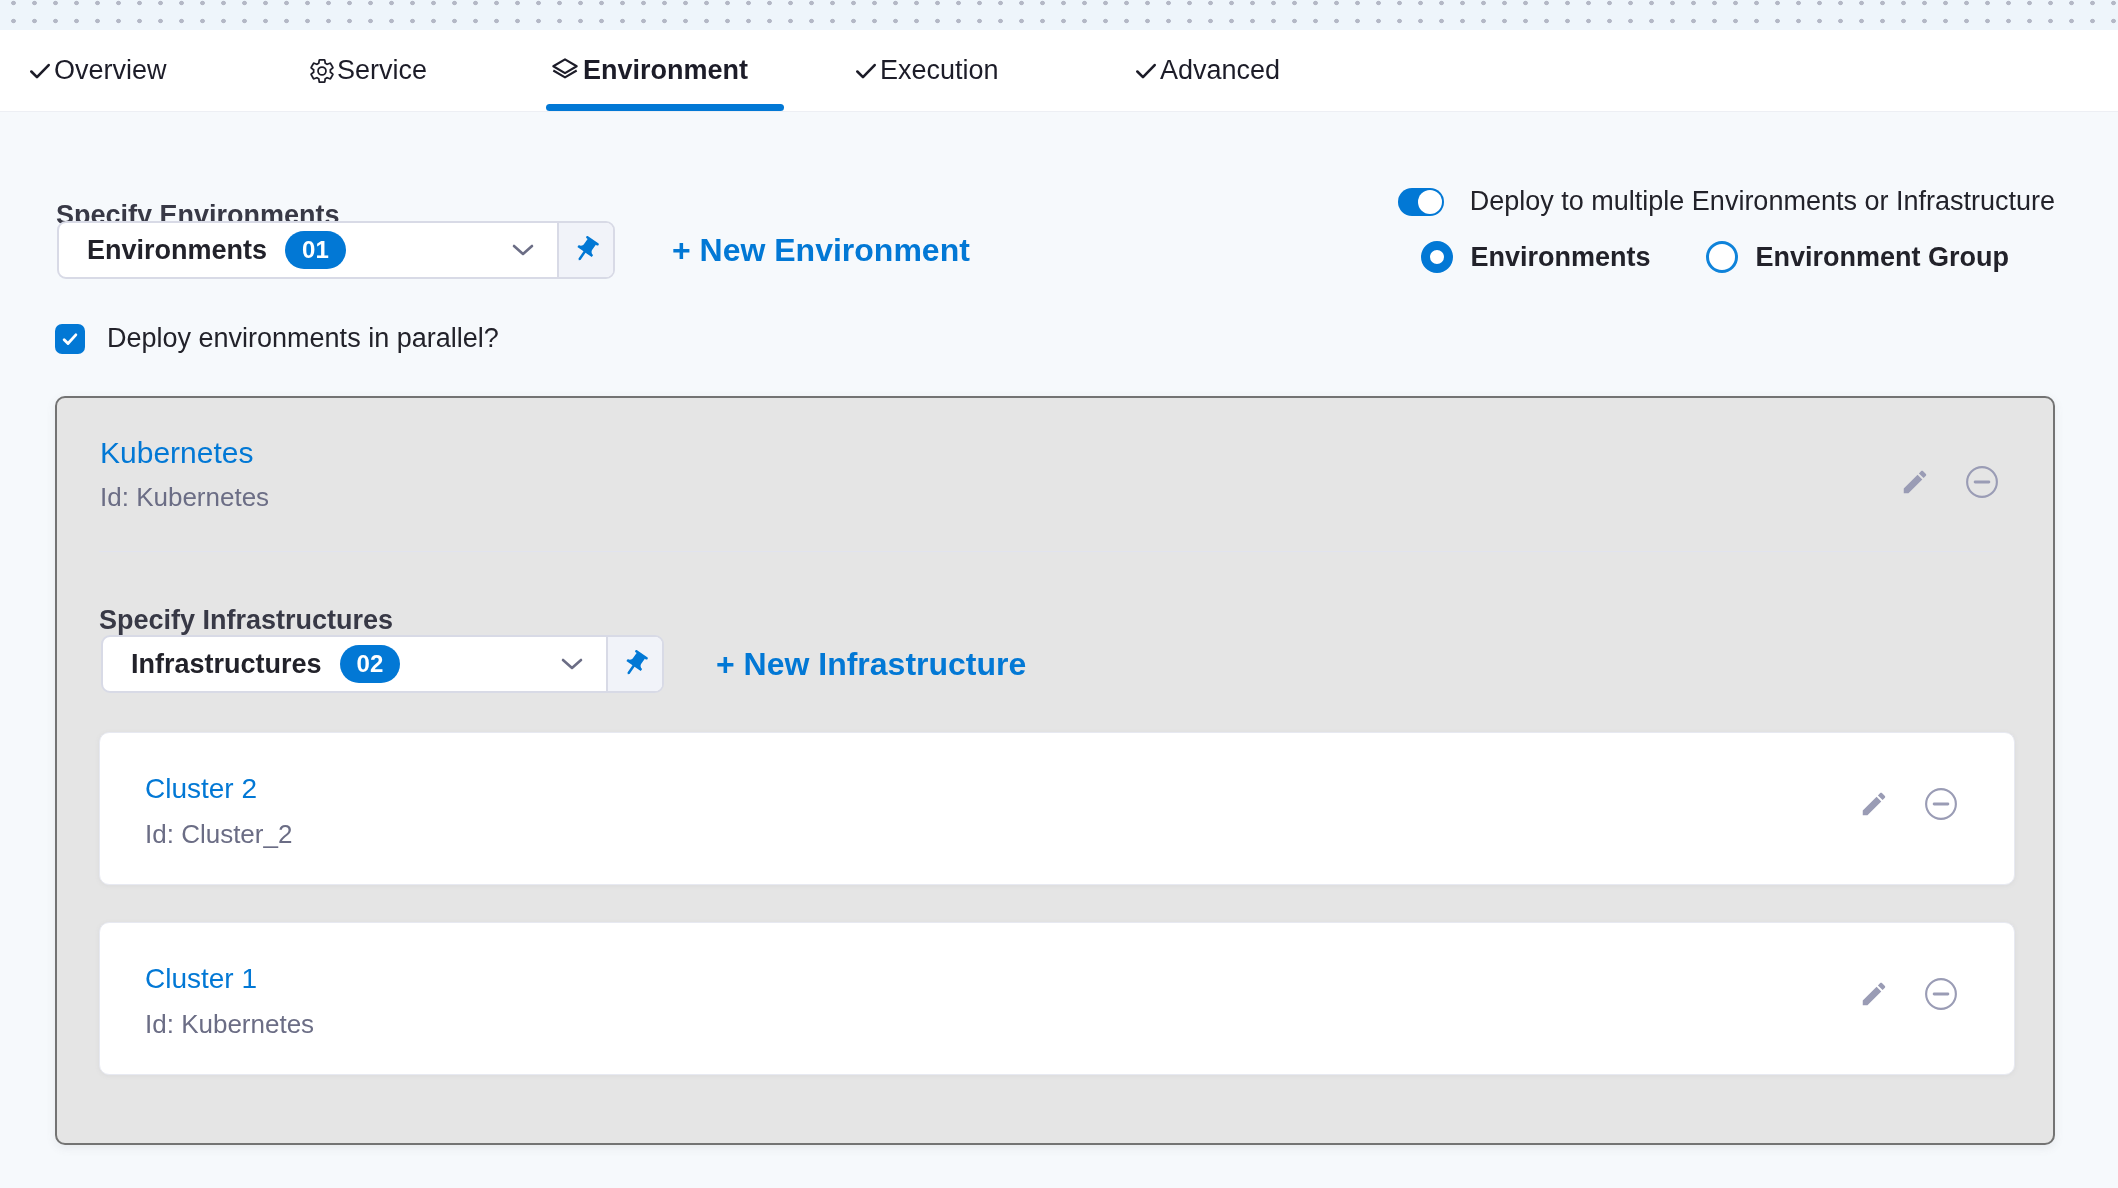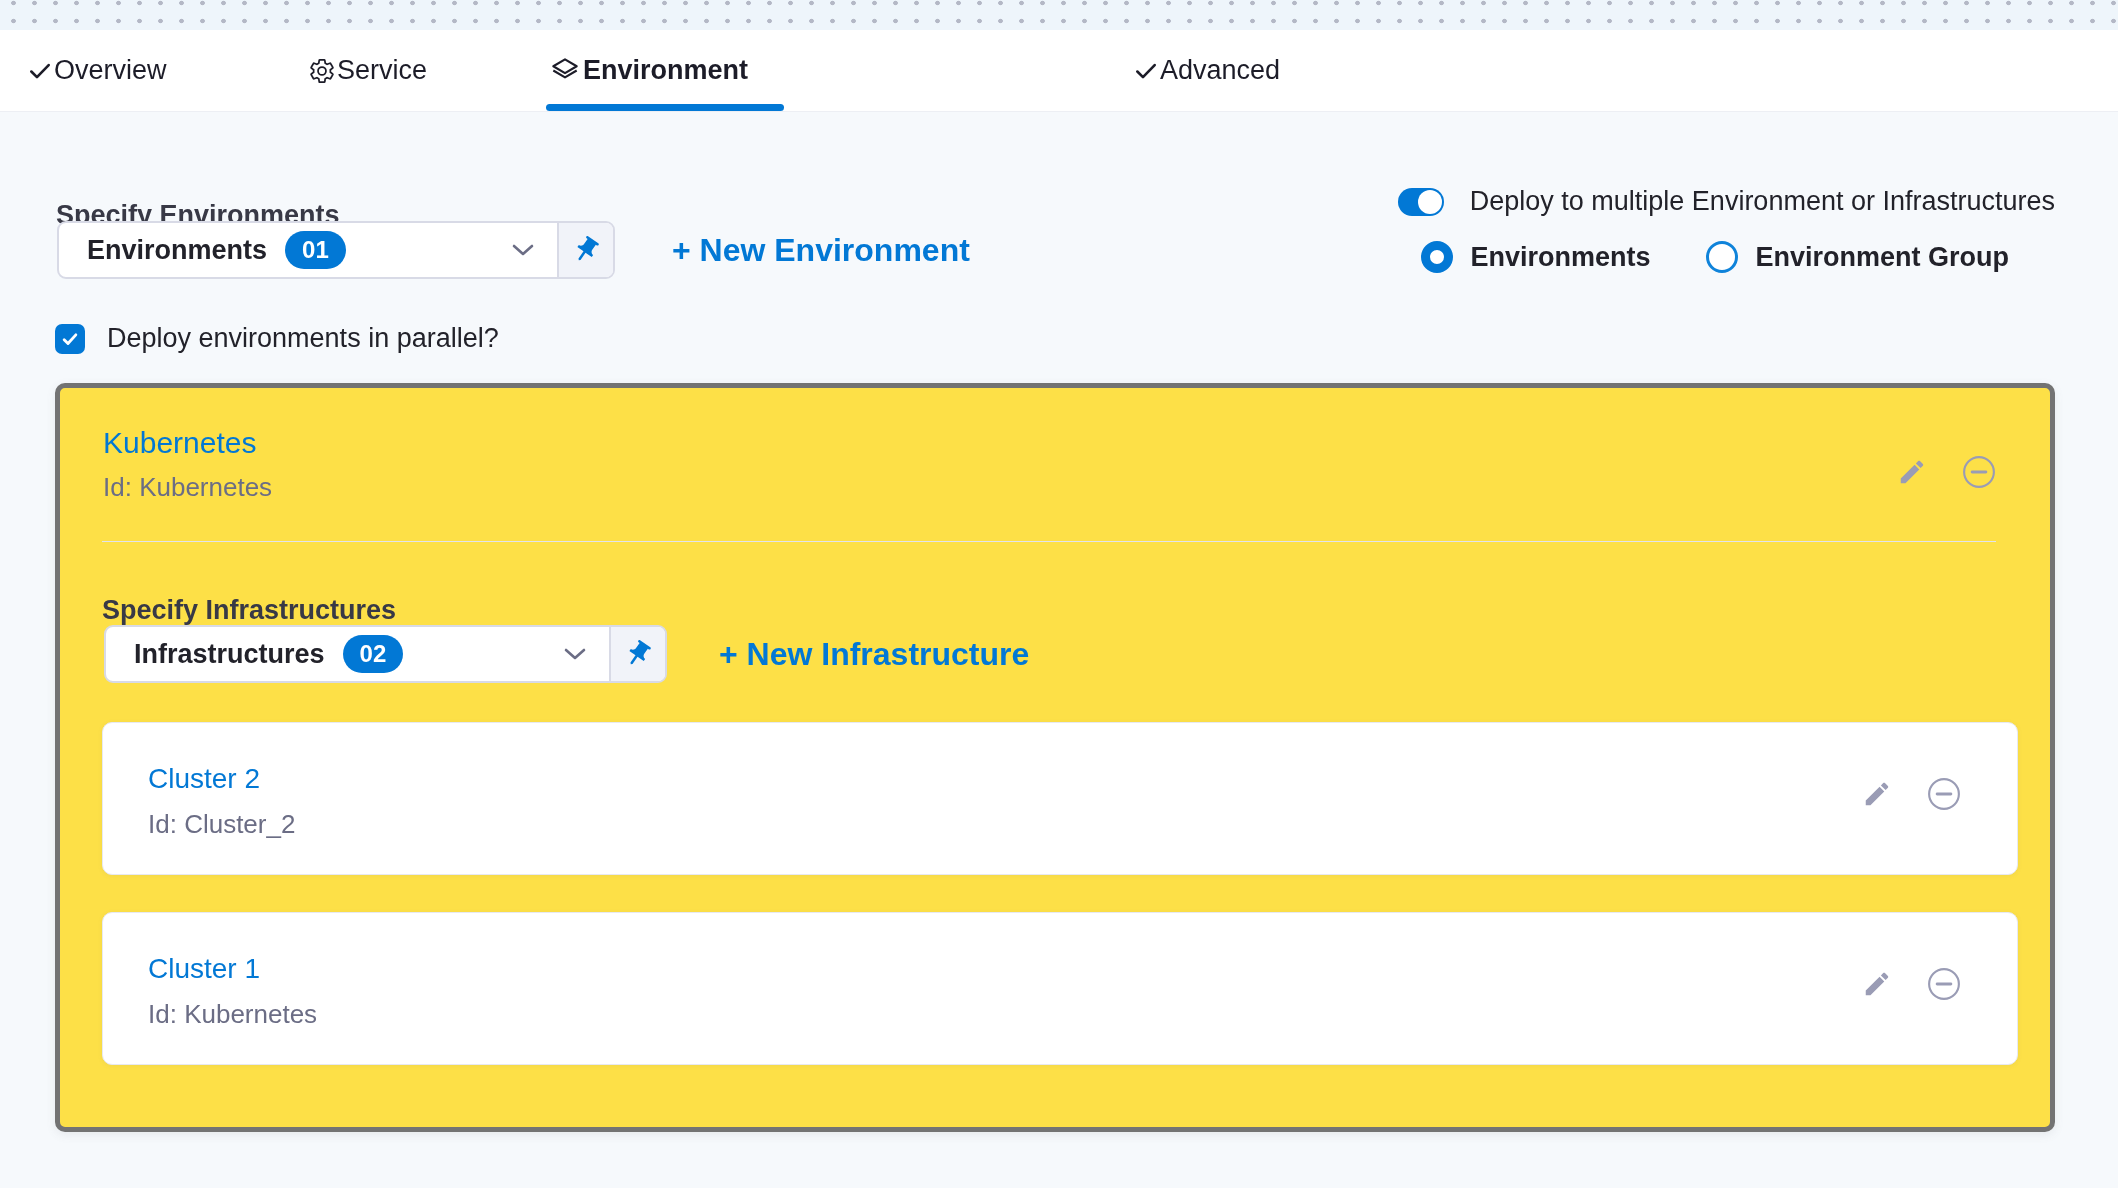--- a/index.html
+++ b/index.html
@@ -50,22 +50,22 @@
   .radio.unsel{border:3px solid #0f83da;}
   .radio-label{font-size:27px;font-weight:600;color:#22222a;white-space:nowrap;}
 
   
   .check-row{position:absolute;left:55px;top:323px;display:flex;align-items:center;gap:22px;}
   .checkbox{width:30px;height:30px;border-radius:7px;background:#0278d5;display:flex;
             align-items:center;justify-content:center;cursor:pointer;flex:none;}
   .check-label{font-size:27px;color:#22222a;white-space:nowrap;}
 
   
-  .env-card{position:absolute;left:55px;top:383px;width:2000px;height:749px;background:#fde047;
-            border:5px solid #737373;border-radius:10px;box-sizing:border-box;
+  .env-card{position:absolute;left:55px;top:396px;width:2000px;height:749px;background:#e5e5e5;
+            border:2px solid #737373;border-radius:10px;box-sizing:border-box;
             box-shadow:0 3px 10px rgba(96,97,112,0.10);}
   .card-title{position:absolute;font-size:30px;color:#0278d5;white-space:nowrap;cursor:pointer;}
   .card-id{position:absolute;font-size:26px;color:#6b6d85;white-space:nowrap;}
   .icon-row{position:absolute;display:flex;gap:33px;align-items:center;}
   .icon-btn{width:34px;height:34px;display:flex;align-items:center;justify-content:center;cursor:pointer;}
   .divider{position:absolute;left:42px;right:54px;top:153px;height:1px;background:#e1e3ee;}
 
   .cluster-card{position:absolute;left:42px;width:1916px;height:153px;background:#ffffff;
                 border:1px solid #e7e9f1;border-radius:10px;box-sizing:border-box;
                 box-shadow:0 1px 5px rgba(96,97,112,0.08);}
@@ -100,20 +100,28 @@
     </div>
     <div class="tab active" style="left:548px">
       <span>
           <svg width="34" height="34" viewBox="0 0 32 32" fill="none" stroke="#1c1c28" stroke-width="2" stroke-linejoin="round">
             <path d="M16 5l11 6.5L16 18 5 11.5z"></path>
             <path d="M27 15.5L16 22 5 15.5"></path>
           </svg>
         </span>
       <span>Environment</span>
     </div>
+    <div class="tab" style="left:853px">
+      <span>
+          <svg width="26" height="26" viewBox="0 0 24 24" fill="none">
+            <path d="M4 12.5l5.2 5.2L20 6.5" stroke="#1c1c28" stroke-width="2.4" stroke-linecap="round" stroke-linejoin="round"></path>
+          </svg>
+        </span>
+      <span>Execution</span>
+    </div>
     <div class="tab" style="left:1133px">
       <span>
           <svg width="26" height="26" viewBox="0 0 24 24" fill="none">
             <path d="M4 12.5l5.2 5.2L20 6.5" stroke="#1c1c28" stroke-width="2.4" stroke-linecap="round" stroke-linejoin="round"></path>
           </svg>
         </span>
       <span>Advanced</span>
     </div>
     <div class="tab-underline"></div>
   </div>
@@ -136,21 +144,21 @@
         </svg>
     </div>
   </div>
 
   <div class="link" style="left:672px;top:232px;">+ New Environment</div>
 
   <div class="toggle-row">
     <div class="toggle">
       <div class="toggle-knob"></div>
     </div>
-    <div class="toggle-label">Deploy to multiple Environment or Infrastructures</div>
+    <div class="toggle-label">Deploy to multiple Environments or Infrastructure</div>
   </div>
 
   <div class="radio-row">
     <div class="radio-item">
       <span class="radio sel"></span>
       <span class="radio-label">Environments</span>
     </div>
     <div class="radio-item">
       <span class="radio unsel"></span>
       <span class="radio-label">Environment Group</span>

